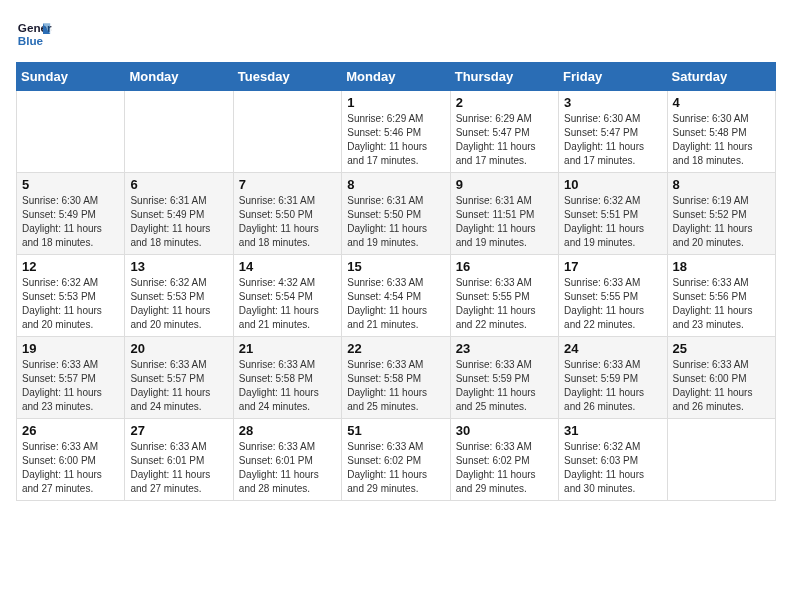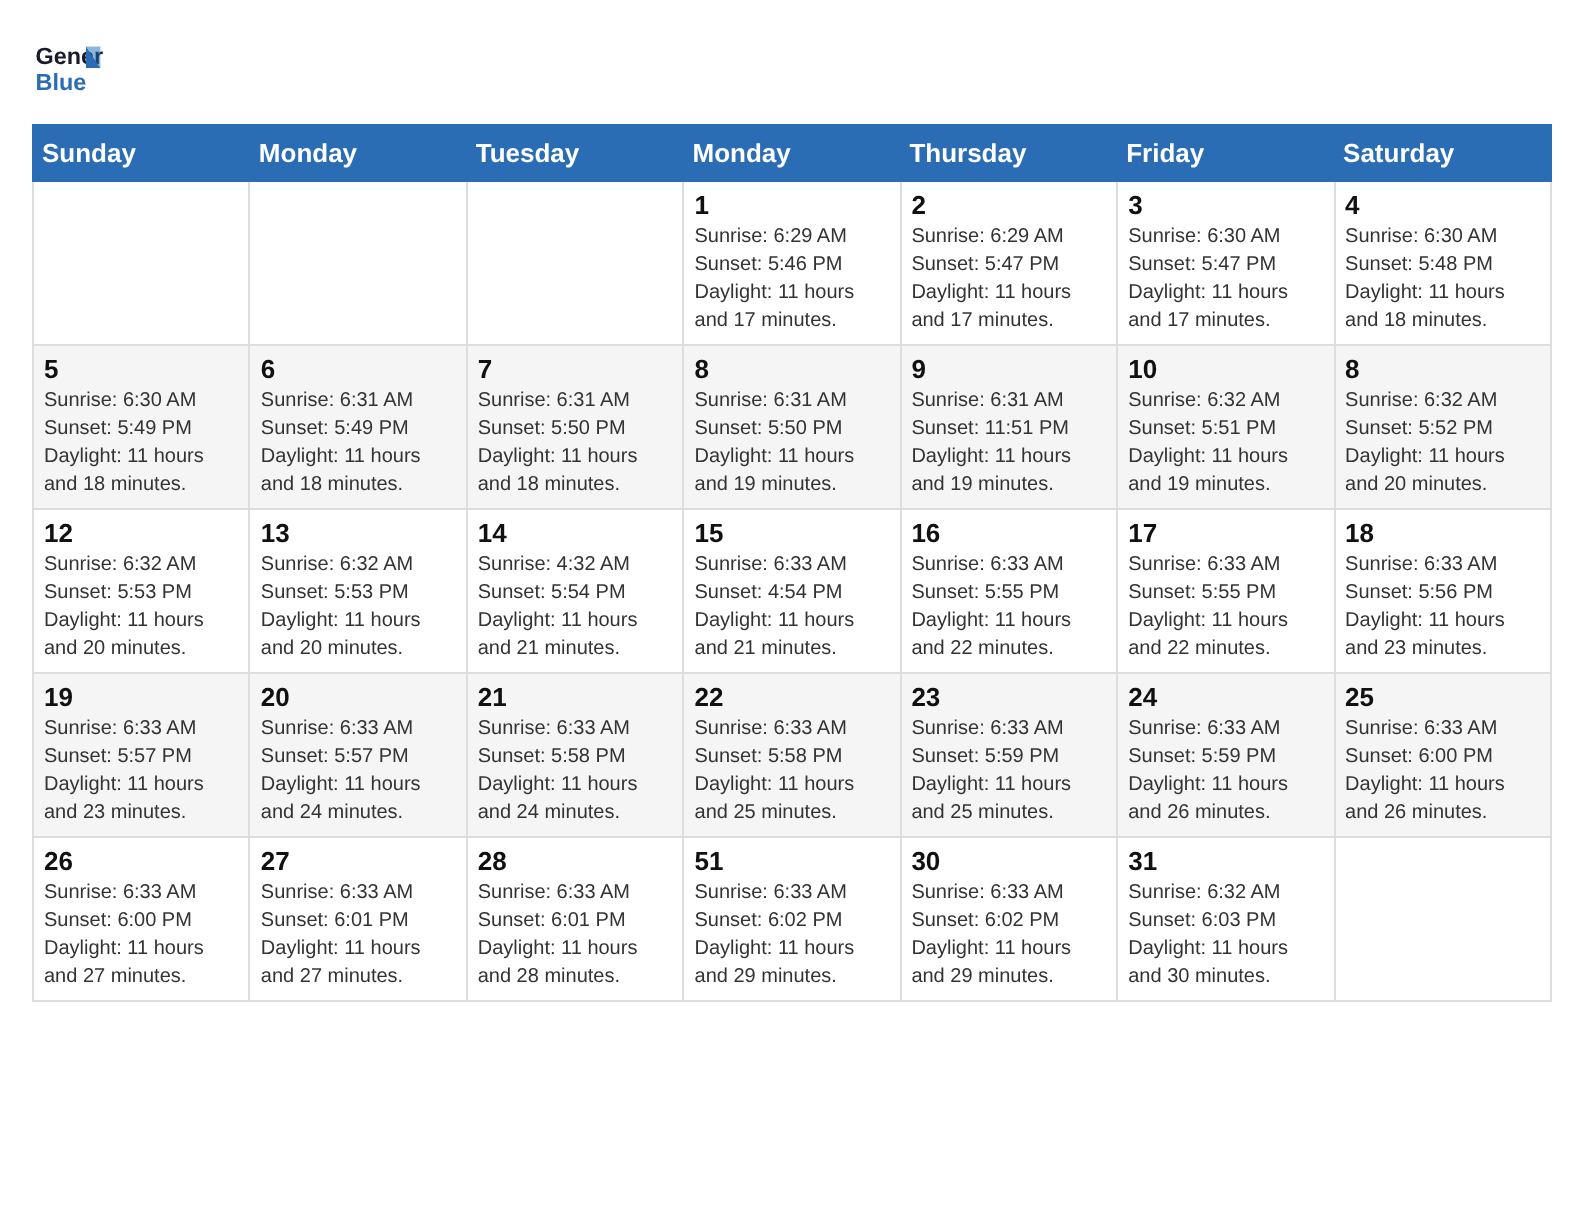--- a/index.html
+++ b/index.html
@@ -179,21 +179,21 @@
         </td>
         <td class="alt-row">
           <div class="day-num">10</div>
           <div class="cell-text">Sunrise: 6:32 AM
 Sunset: 5:51 PM
 Daylight: 11 hours
 and 19 minutes.</div>
         </td>
         <td class="alt-row">
           <div class="day-num">8</div>
-          <div class="cell-text">Sunrise: 6:32 AM
+          <div class="cell-text">Sunrise: 6:19 AM
 Sunset: 5:52 PM
 Daylight: 11 hours
 and 20 minutes.</div>
         </td>
       </tr>
       <tr>
         <td>
           <div class="day-num">12</div>
           <div class="cell-text">Sunrise: 6:32 AM
 Sunset: 5:53 PM

